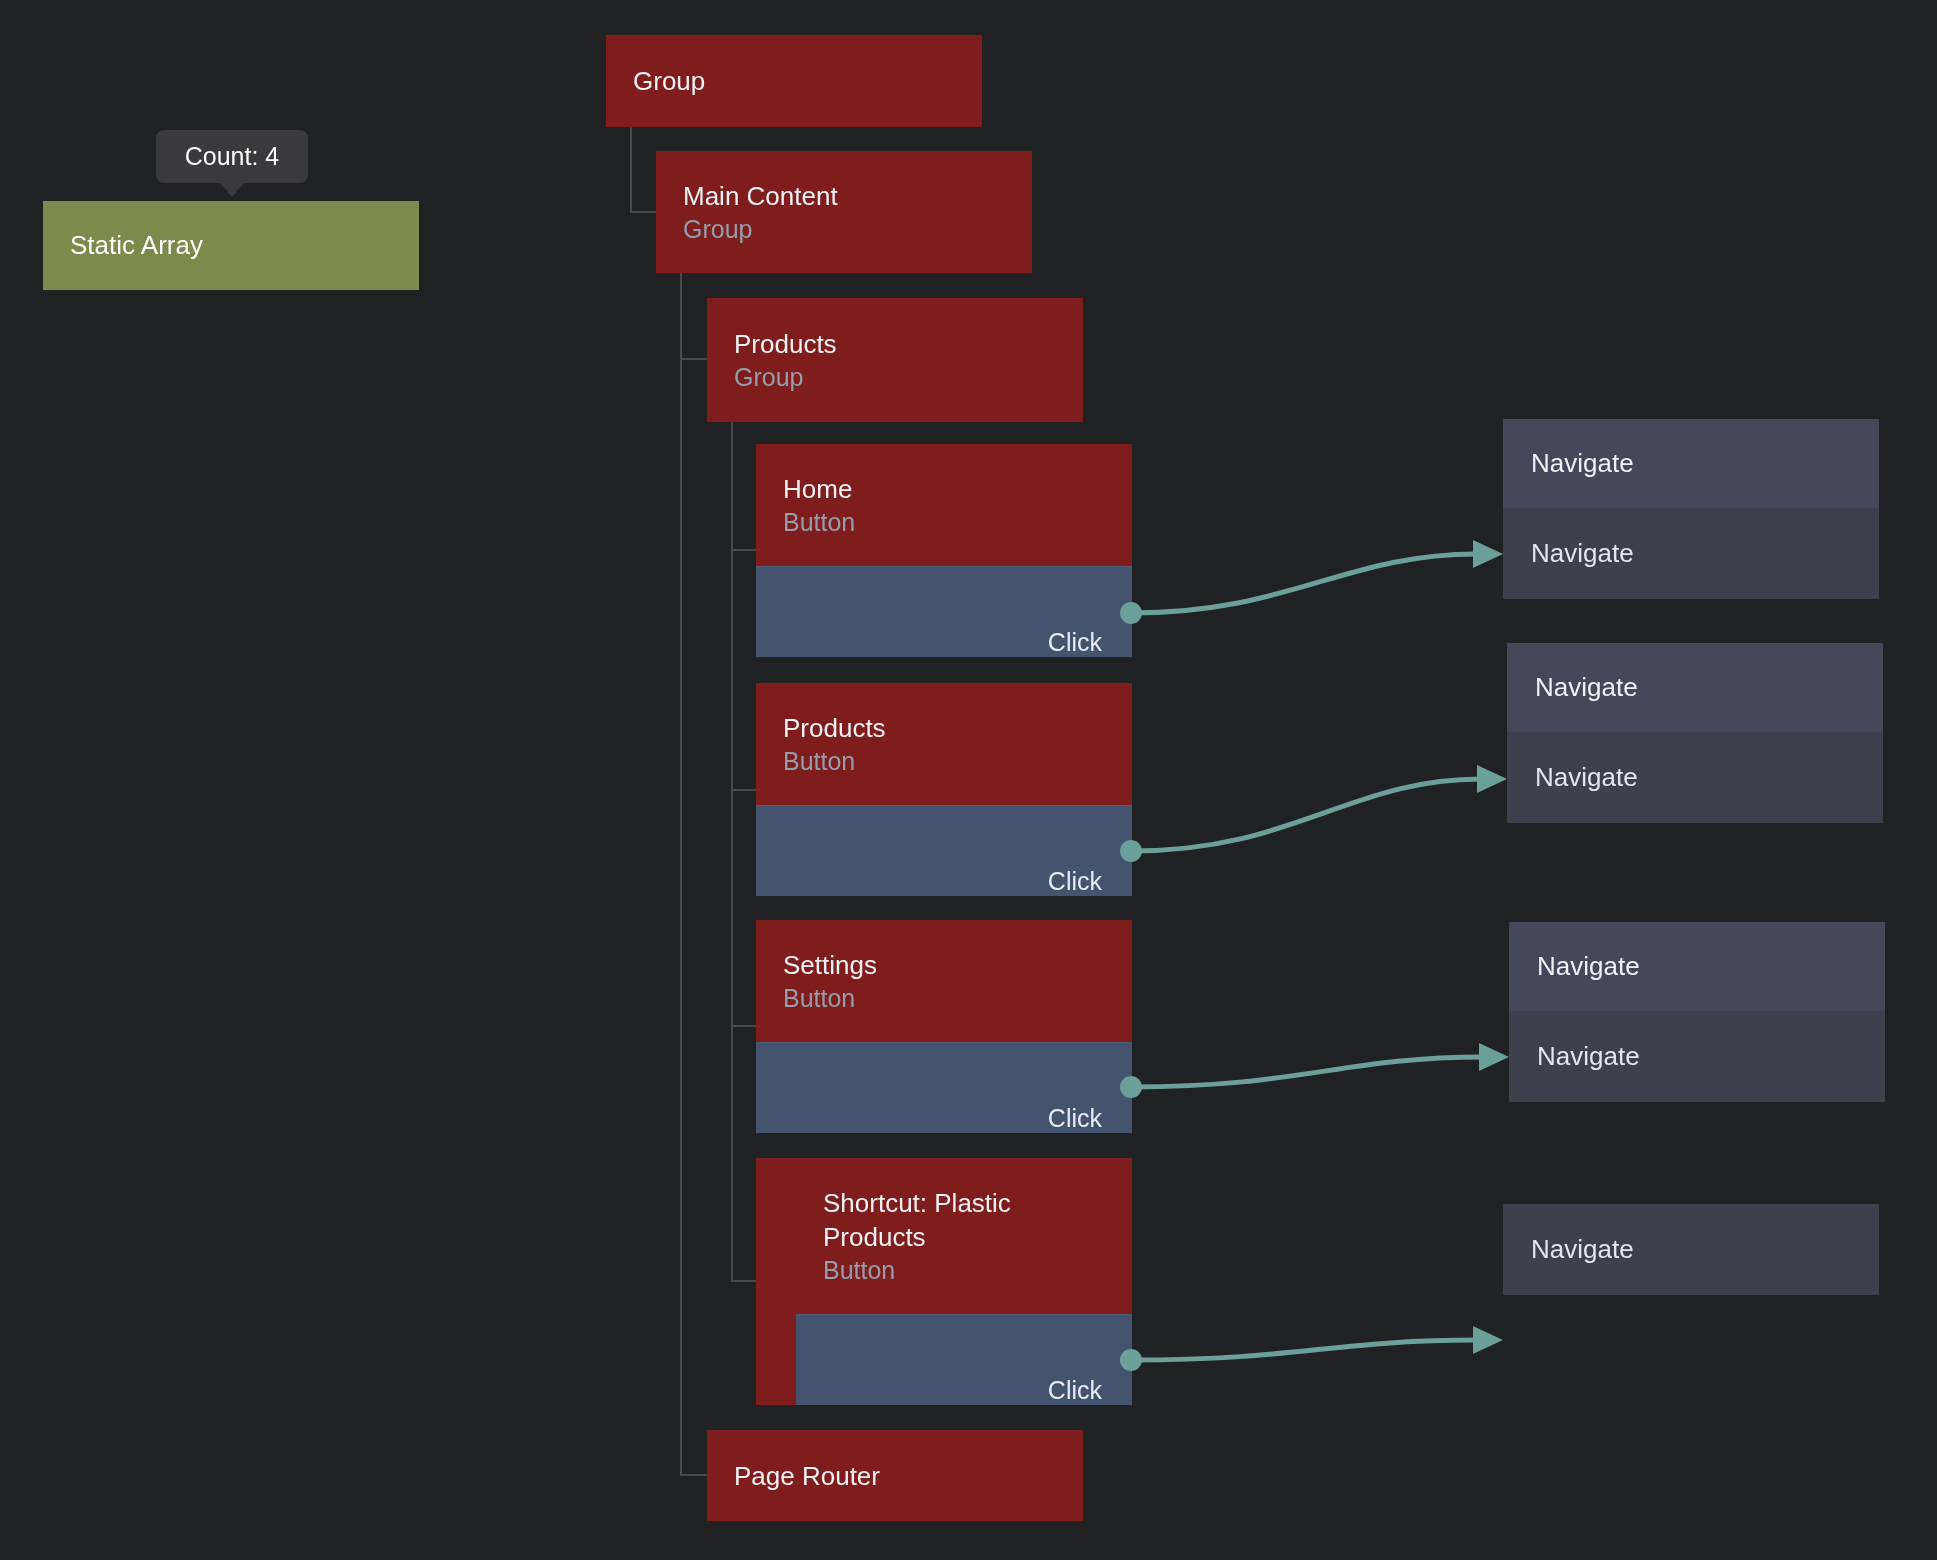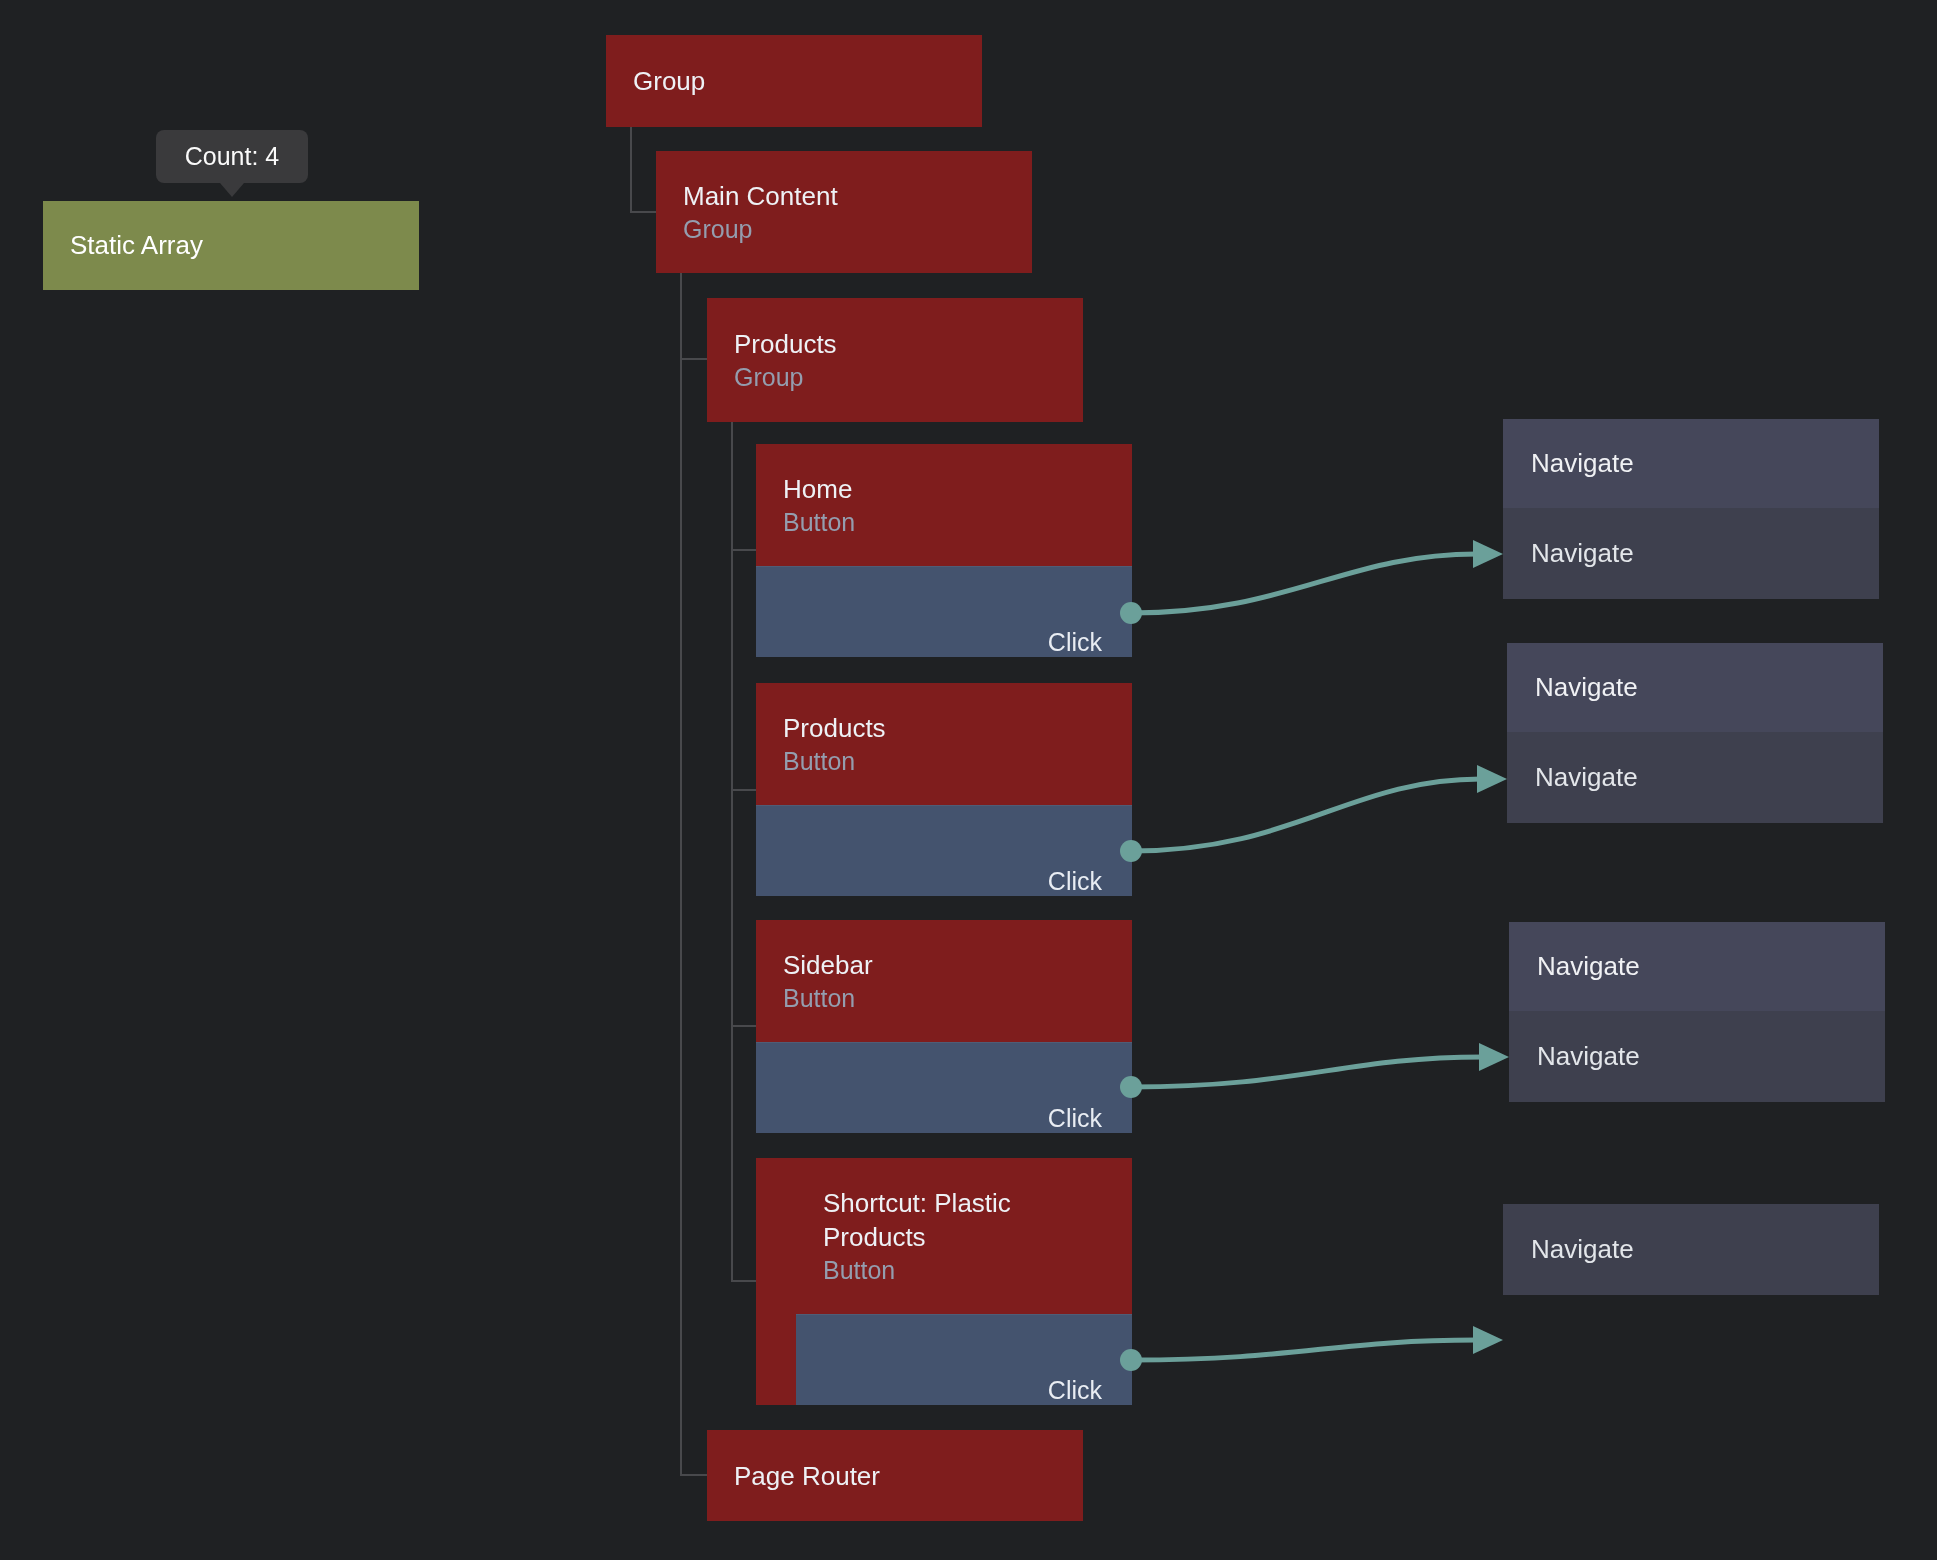--- a/index.html
+++ b/index.html
@@ -108,21 +108,21 @@
       <div class="tnode-title">Products</div>
       <div class="tnode-sub">Button</div>
     </div>
     <div class="tnode-ports">
       <span class="port-label">Click</span>
     </div>
   </div>
 
   <div class="tnode" style="left:756px;top:920px;height:213px;">
     <div class="tnode-main">
-      <div class="tnode-title">Sidebar</div>
+      <div class="tnode-title">Settings</div>
       <div class="tnode-sub">Button</div>
     </div>
     <div class="tnode-ports">
       <span class="port-label">Click</span>
     </div>
   </div>
 
   <div class="tnode" style="left:756px;top:1158px;height:247px;padding-left:40px;">
     <div class="tnode-main">
       <div class="tnode-title">Shortcut: Plastic Products</div>

